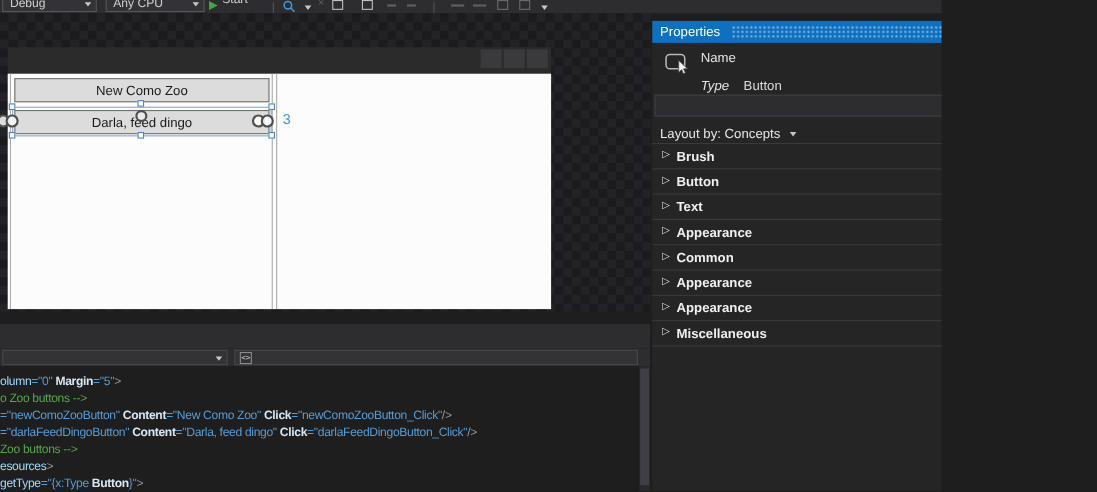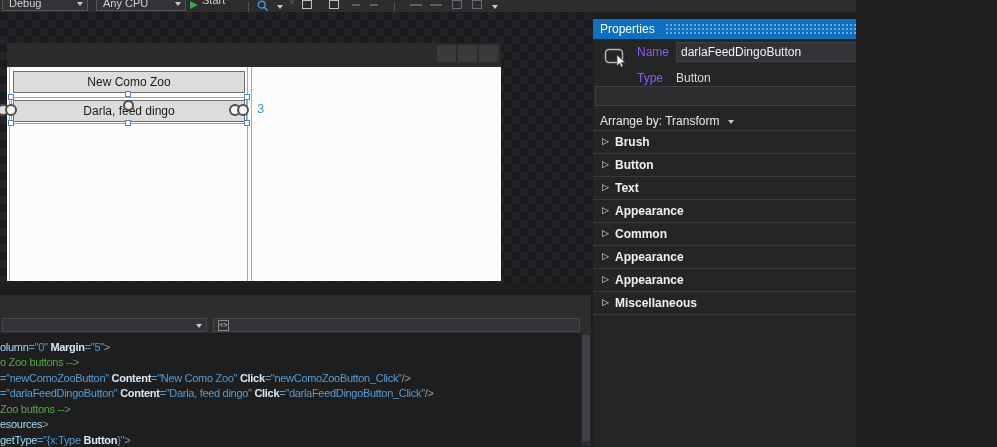--- a/index.html
+++ b/index.html
@@ -57,21 +57,21 @@
   
   #props{position:absolute;left:593px;top:19px;width:384px;height:428px;background:#252526;}
   #props-title{position:absolute;left:0;top:0;width:384px;height:20px;background:#0e70c1;color:#fff;}
   #props-title-label{position:absolute;left:7px;top:3px;}
   #drag-dots{position:absolute;left:72px;top:4px;width:248px;height:12px;
     background-image:radial-gradient(rgba(255,255,255,.4) 1px, transparent 1.2px);background-size:4px 4px;}
   .tbar-btn{position:absolute;top:2px;width:15px;height:15px;text-align:center;}
   #pin-icon{left:347px;}
   #close-icon{left:363px;}
   #title-caret{position:absolute;left:331px;top:8px;width:0;height:0;border-left:4px solid transparent;border-right:4px solid transparent;border-top:4.5px solid #fff;}
-  .prow-label{position:absolute;left:44px;color:#8b5cf6;}
+  .prow-label{position:absolute;left:44px;color:#e5e5e5;}
   #name-input{position:absolute;left:83px;top:23px;width:249px;height:20px;background:#333337;border:1px solid #3f3f46;color:#f0f0f0;font-size:12px;padding:0 4px;outline:none;}
   .sq-btn{position:absolute;top:22px;width:23px;height:22px;background:#2d2d30;border:1px solid #3f3f46;text-align:center;padding-top:3px;}
   #wrench-btn{left:334px;border:1px solid #1c7ad4;}
   #bolt-btn{left:359px;}
   #type-value{position:absolute;left:83px;color:#dadada;}
   #search-box{position:absolute;left:2px;top:67px;width:380px;height:20px;background:#2d2d30;border:1px solid #3f3f46;}
   #search-input{position:absolute;left:2px;top:1px;width:350px;height:16px;background:transparent;border:none;color:#e8e8e8;outline:none;font-size:12px;}
   #search-mag{position:absolute;right:4px;top:2px;}
   #arrange-row{position:absolute;left:7px;top:95px;color:#e8e8e8;}
   #arrange-caret{display:inline-block;width:0;height:0;border-left:3.5px solid transparent;border-right:3.5px solid transparent;border-top:4px solid #c8c8c8;margin-left:5px;vertical-align:middle;}
@@ -204,47 +204,46 @@
       </span>
     </div>
 
     <span class="abs" style="left:11px;top:29px;">
       <svg width="24" height="22" viewBox="0 0 24 22">
           <rect x="1.5" y="1.5" width="17" height="13" rx="3.5" stroke="#b8b8b8" stroke-width="1.4" fill="none"></rect>
           <polygon points="13,7 13,18 15.7,15.2 17.2,19 19,18.2 17.4,14.6 21,14.4" fill="#f2f2f2" stroke="#4a4a4a" stroke-width="0.7"></polygon>
         </svg>
     </span>
     <span class="prow-label" style="top:26px;">Name</span>
-    <input id="name-input" value="darlaFeedDingoButton" style="">
     <span class="sq-btn" id="wrench-btn">
       <svg width="14" height="14" viewBox="0 0 14 14" style="margin:1px auto 0;">
           <path d="M13.2 3.1a3.8 3.8 0 0 1-5 4.6l-4.5 4.5a1.6 1.6 0 1 1-2.2-2.2l4.5-4.5a3.8 3.8 0 0 1 4.6-5L8.3 2.8l.6 2.3 2.3.6z" fill="#f5f5f5"></path>
         </svg>
     </span>
     <span class="sq-btn" id="bolt-btn">
       <svg width="11" height="14" viewBox="0 0 11 14" style="margin:1px auto 0;">
           <polygon points="7,0 1,8 4.5,8 3,14 10,5.5 6,5.5" fill="#dcdcdc"></polygon>
         </svg>
     </span>
-    <span class="prow-label" style="top:52px;">Type</span>
+    <span class="prow-label" style="top:52px;font-style:italic;">Type</span>
     <span id="type-value" class="abs" style="top:52px;">Button</span>
 
     <div id="search-box">
       <input id="search-input" placeholder="" style="">
       <span id="search-mag">
         <svg width="15" height="15" viewBox="0 0 15 15">
             <circle cx="6" cy="6" r="4.2" stroke="#d8d8d8" stroke-width="1.6" fill="none"></circle>
             <line x1="9.2" y1="9.2" x2="13.5" y2="13.5" stroke="#d8d8d8" stroke-width="1.8"></line>
           </svg>
       </span>
     </div>
 
     <div id="arrange-row">
-      <span>Arrange by:</span>
-      <span>Transform</span>
+      <span>Layout by:</span>
+      <span>Concepts</span>
       <span id="arrange-caret"></span>
     </div>
 
     <div id="cat-list">
         <div class="cat-row">
           <span class="cat-tri">▷</span>
           <span class="cat-label">Brush</span>
         </div>
         <div class="cat-row">
           <span class="cat-tri">▷</span>

